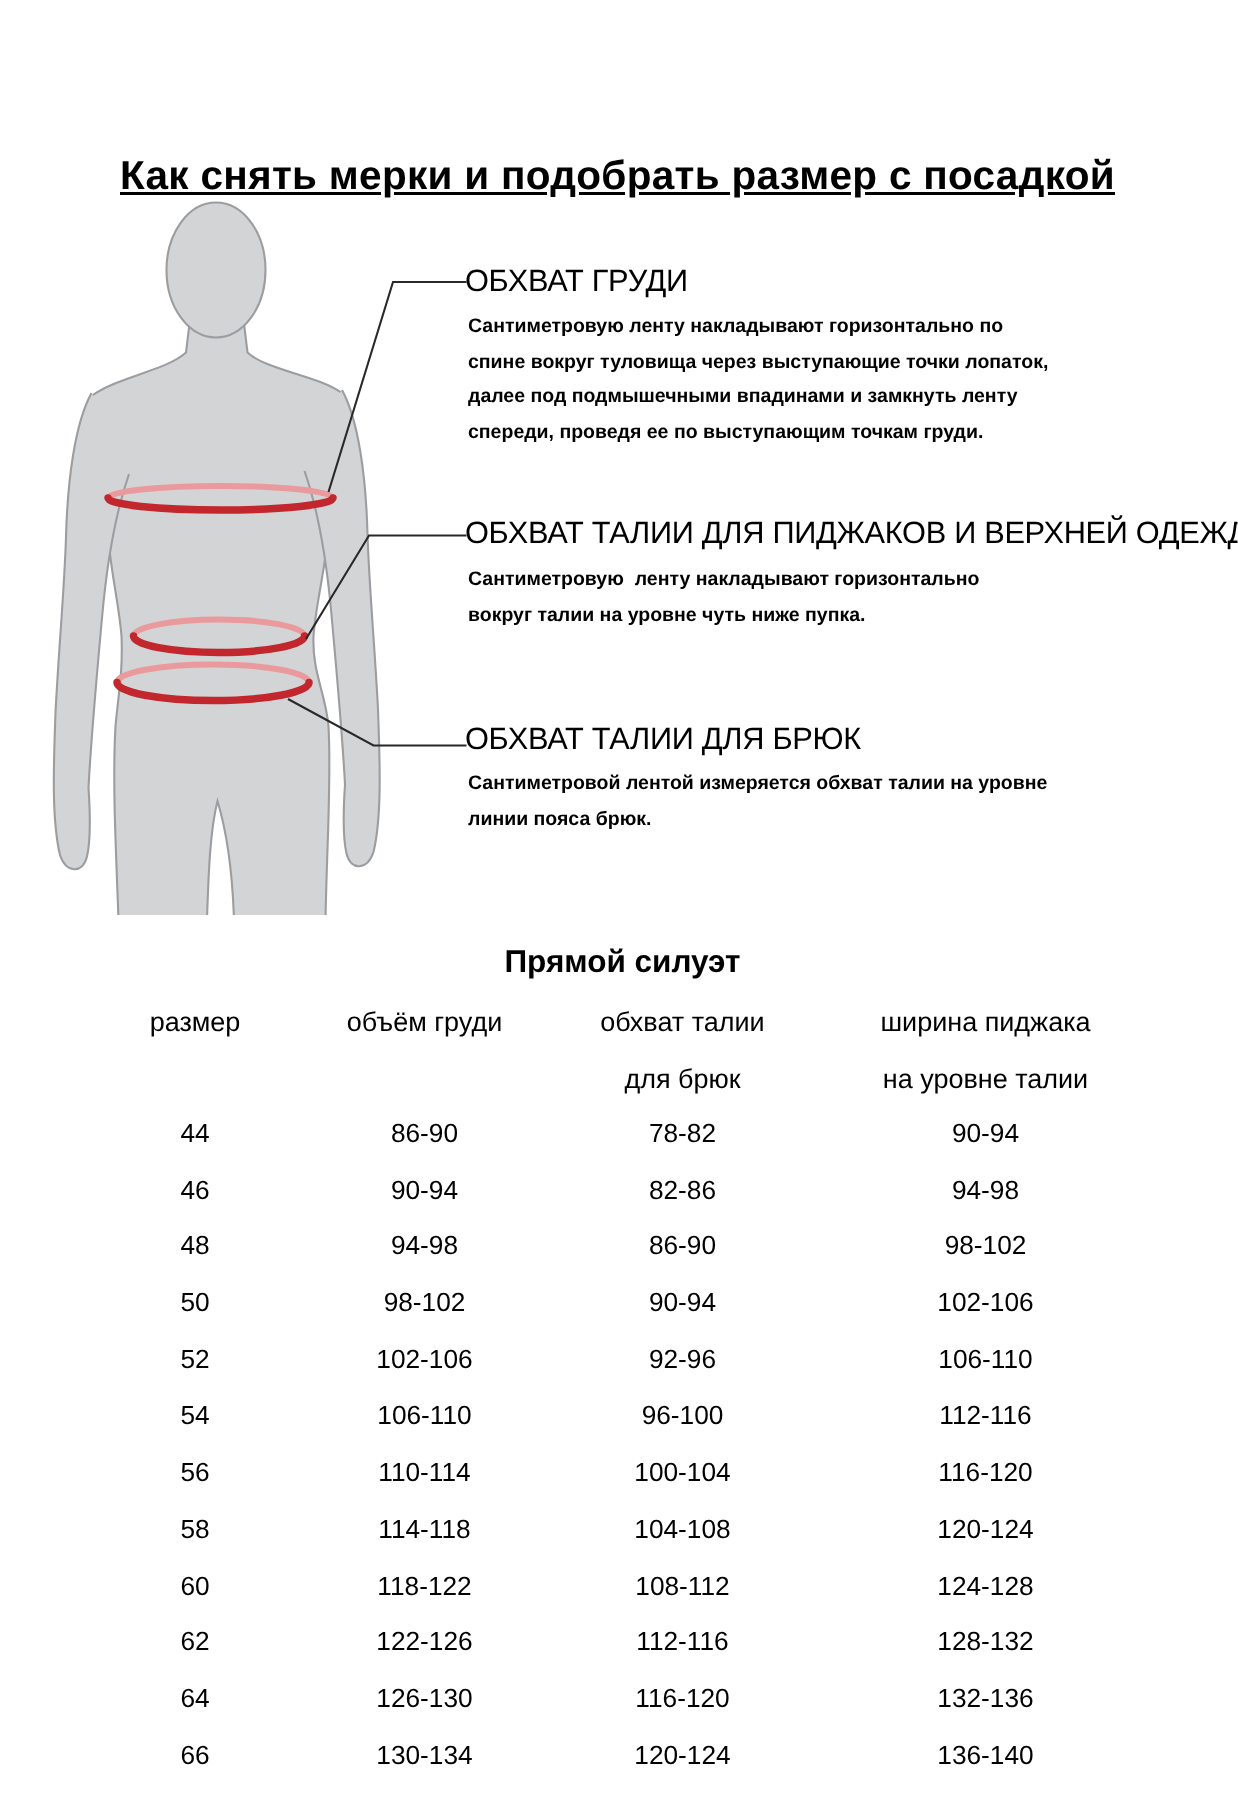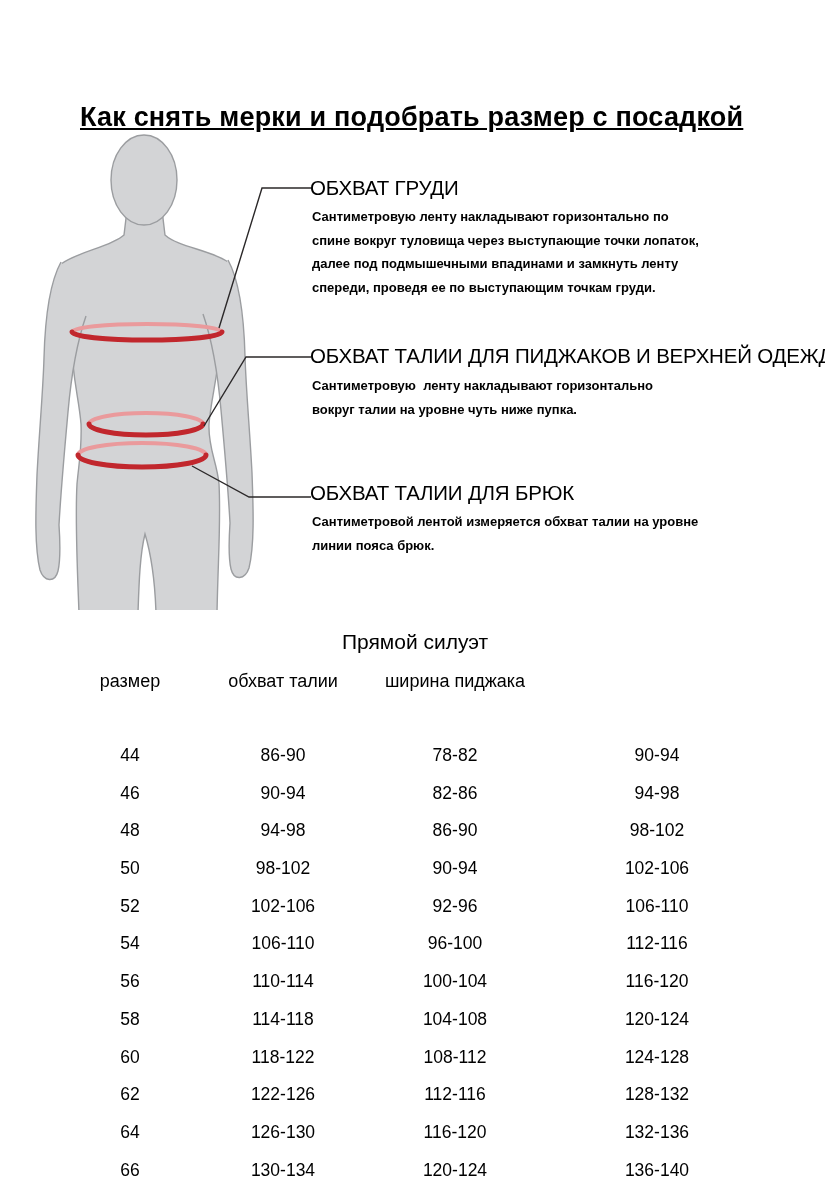--- a/index.html
+++ b/index.html
@@ -40,21 +40,21 @@
   .mdesc.m0  { left: 312px; top: 205px; width: 470px; }
   .mlabel.m1 { left: 310px; top: 344px; }
   .mdesc.m1  { left: 312px; top: 374px; width: 470px; }
   .mlabel.m2 { left: 310px; top: 481px; }
   .mdesc.m2  { left: 312px; top: 510px; width: 480px; }
 
   
   .table-title {
     left: 60px; top: 613px; width: 710px;
     text-align: center;
-    font-size: 21px; font-weight: 400;
+    font-size: 21px; font-weight: 700;
   }
   .thead {
     left: 60px; top: 662px; width: 710px;
     display: grid;
     grid-template-columns: 140px 166px 178px 226px;
     grid-auto-rows: 38px;
   }
   .thead .hcell {
     text-align: center;
     font-size: 18px; font-weight: 400;
@@ -152,24 +152,27 @@
 вокруг талии на уровне чуть ниже пупка.</div>
 
   <div class="abs mlabel m2">ОБХВАТ ТАЛИИ ДЛЯ БРЮК</div>
   <div class="abs mdesc m2">Сантиметровой лентой измеряется обхват талии на уровне
 линии пояса брюк.</div>
 
   <h2 class="abs table-title">Прямой силуэт</h2>
 
   <div class="abs thead">
       <div class="hcell">размер</div>
+      <div class="hcell">объём груди</div>
       <div class="hcell">обхват талии</div>
       <div class="hcell">ширина пиджака</div>
       <div class="hcell"></div>
       <div class="hcell"></div>
+      <div class="hcell">для брюк</div>
+      <div class="hcell">на уровне талии</div>
     </div>
   <div class="abs tbody">
       <div class="trow"><div class="tcell">44</div><div class="tcell">86-90</div><div class="tcell">78-82</div><div class="tcell">90-94</div></div>
       <div class="trow"><div class="tcell">46</div><div class="tcell">90-94</div><div class="tcell">82-86</div><div class="tcell">94-98</div></div>
       <div class="trow"><div class="tcell">48</div><div class="tcell">94-98</div><div class="tcell">86-90</div><div class="tcell">98-102</div></div>
       <div class="trow"><div class="tcell">50</div><div class="tcell">98-102</div><div class="tcell">90-94</div><div class="tcell">102-106</div></div>
       <div class="trow"><div class="tcell">52</div><div class="tcell">102-106</div><div class="tcell">92-96</div><div class="tcell">106-110</div></div>
       <div class="trow"><div class="tcell">54</div><div class="tcell">106-110</div><div class="tcell">96-100</div><div class="tcell">112-116</div></div>
       <div class="trow"><div class="tcell">56</div><div class="tcell">110-114</div><div class="tcell">100-104</div><div class="tcell">116-120</div></div>
       <div class="trow"><div class="tcell">58</div><div class="tcell">114-118</div><div class="tcell">104-108</div><div class="tcell">120-124</div></div>

